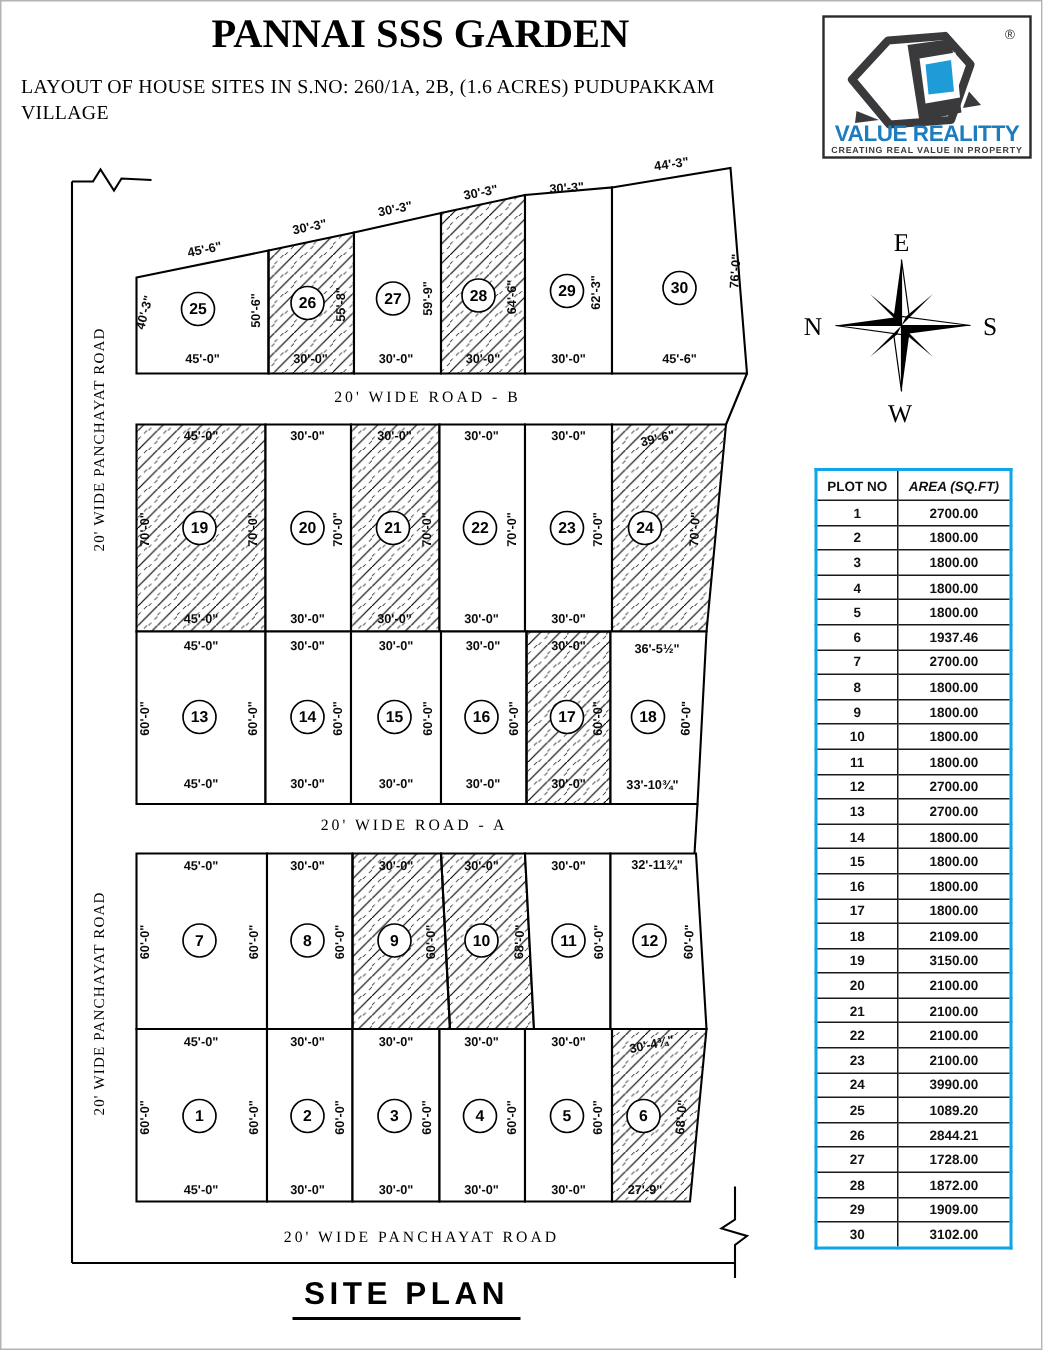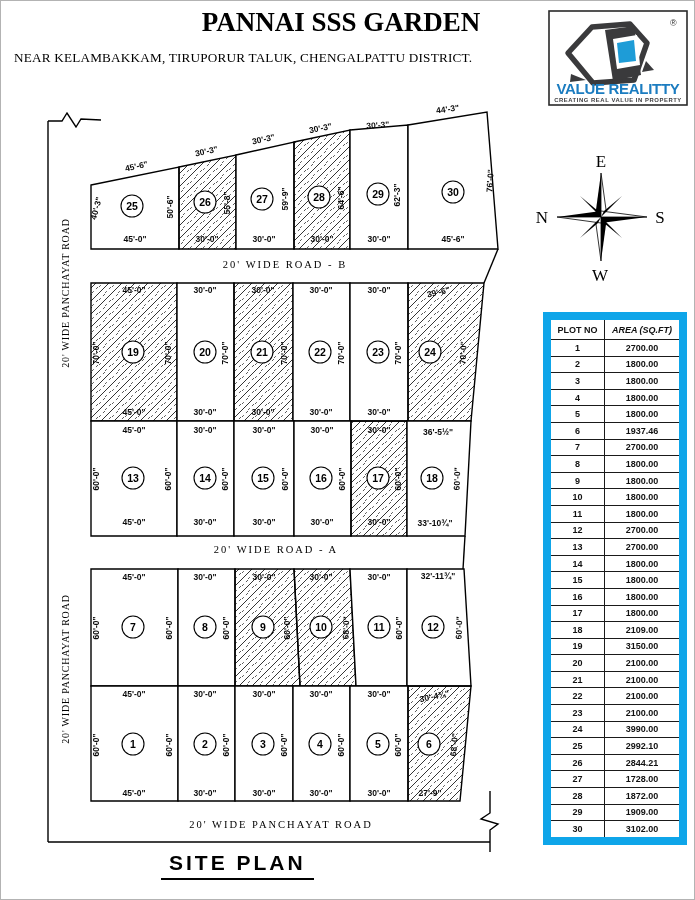--- a/index.html
+++ b/index.html
@@ -1,21 +1,21 @@
 <!DOCTYPE html>
 <html><head>
 <meta charset="utf-8">
 <style>
   html,body{margin:0;padding:0;background:#e8e8e8;}
   .page{position:relative;width:695px;height:900px;background:#ffffff;border:1px solid #b3b3b3;
         box-sizing:border-box;overflow:hidden;font-family:"Liberation Sans",sans-serif;}
   svg{position:absolute;left:0;top:0;}
 
   
-  .title{position:absolute;left:140px;top:6px;width:400px;text-align:center;
+  .title{position:absolute;left:140px;top:6px;width:400px;
          font-family:"Liberation Serif",serif;font-weight:bold;font-size:27px;color:#000;}
   .subtitle{position:absolute;left:13px;top:49px;width:520px;
             font-family:"Liberation Serif",serif;font-size:13.2px;color:#000;
             line-height:16.5px;letter-spacing:0.2px;}
 
   
   .plot{fill:#ffffff;stroke:#000;stroke-width:1.4;stroke-linejoin:miter;}
   .hatched{fill:url(#hatch);}
   .bline{stroke:#000;stroke-width:1.4;fill:none;}
   .dim{font:bold 8.5px "Liberation Sans",sans-serif;fill:#0a0a0a;text-anchor:middle;}
@@ -32,26 +32,26 @@
   .logo-tag{font:bold 5.9px "Liberation Sans",sans-serif;text-anchor:middle;letter-spacing:0.55px;fill:#3c3c3e;}
   .logo-reg{font:9px "Liberation Sans",sans-serif;fill:#333;}
 
   
   .area-table{position:absolute;left:542px;top:311px;border-collapse:collapse;
               font-family:"Liberation Sans",sans-serif;}
   .area-table th,.area-table td{border:1px solid #1a1a1a;text-align:center;
               font-size:9px;font-weight:bold;color:#111;padding:0 2px;}
   .area-table th{height:19px;}
   .area-table td{height:15.6px;}
-  .area-table{border:8px solid #0ea5e9;padding-left:40px;}
+  .area-table{border:2px solid #0ea5e9;padding-left:40px;}
   .col-no{width:49px;}
   .col-area{width:70px;font-style:italic;}
 
   
-  .siteplan{position:absolute;left:160px;top:850px;width:220px;}
+  .siteplan{position:absolute;left:160px;top:850px;width:220px;text-align:center;}
   .siteplan span{display:inline-block;font-weight:bold;font-size:21px;letter-spacing:3px;
                  border-bottom:2.5px solid #000;padding:0 8px 3px;color:#000;}
 </style>
 </head>
 <body>
 
 <div class="page">
 
   <svg width="695" height="900" viewBox="0 0 695 900">
     <defs>
@@ -352,21 +352,21 @@
       <polygon points="570,73 585,79 569,81" fill="#3a3a3c"></polygon>
       <polygon points="645,60 653,69 641,71" fill="#3a3a3c"></polygon>
       <text class="logo-reg" x="669" y="25">®</text>
       <text class="logo-name" x="617" y="93" fill="#1b7cc0">VALUE REALITTY</text>
       <text class="logo-tag" x="617" y="101">CREATING REAL VALUE IN PROPERTY</text>
     </g>
   </svg>
 
   <div class="title">PANNAI SSS GARDEN</div>
   <div class="subtitle">
-    <div>NEAR KELAMBAKKAM, TIRUPORUR TALUK, CHENGALPATTU DISTRICT.</div>
+    <div>LAYOUT OF HOUSE SITES IN S.NO: 260/1A, 2B, (1.6 ACRES) PUDUPAKKAM VILLAGE</div>
   </div>
 
   <table class="area-table">
     <thead>
       <tr>
         <th class="col-no">PLOT NO</th>
         <th class="col-area">AREA (SQ.FT)</th>
       </tr>
     </thead>
     <tbody>
@@ -461,21 +461,21 @@
         <tr>
           <td>23</td>
           <td>2100.00</td>
         </tr>
         <tr>
           <td>24</td>
           <td>3990.00</td>
         </tr>
         <tr>
           <td>25</td>
-          <td>2992.10</td>
+          <td>1089.20</td>
         </tr>
         <tr>
           <td>26</td>
           <td>2844.21</td>
         </tr>
         <tr>
           <td>27</td>
           <td>1728.00</td>
         </tr>
         <tr>

